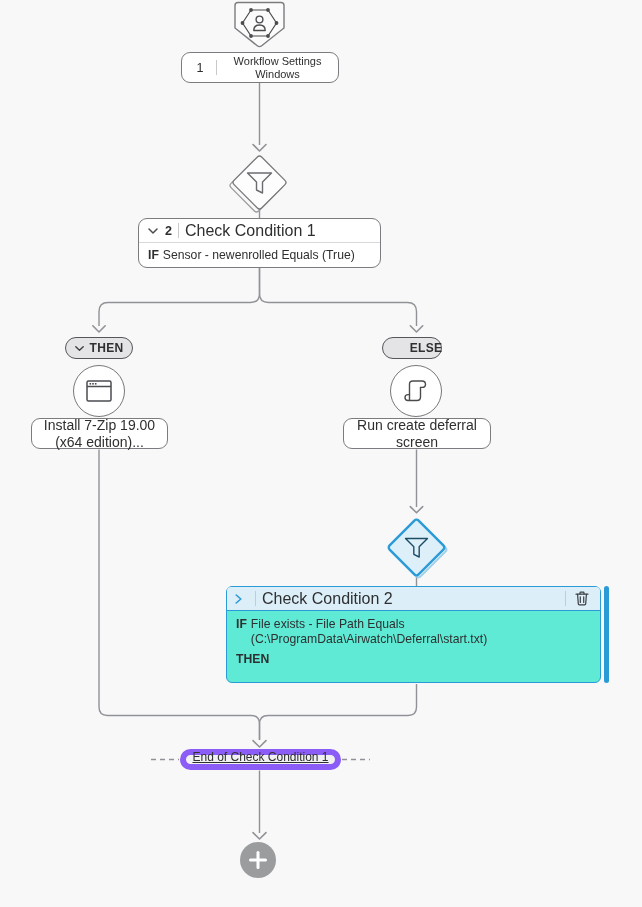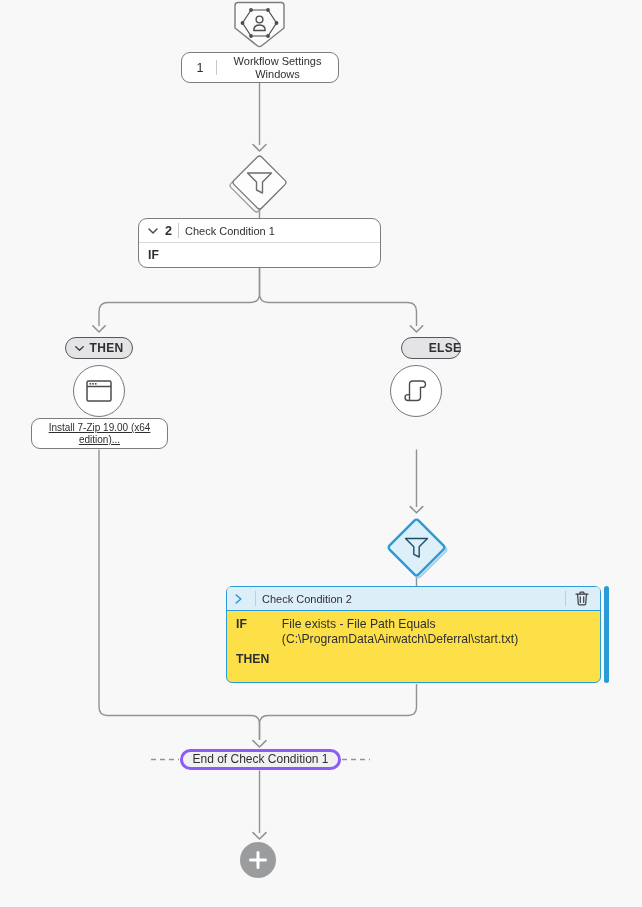--- a/index.html
+++ b/index.html
@@ -14,56 +14,56 @@
   .titlebox{display:flex;align-items:center;padding:0 6px 0 8px;}
   .stepnum{flex:0 0 20px;text-align:center;font-size:12.6px;font-weight:600;color:#2e2f31;}
   .vdiv{flex:0 0 1px;height:15px;background:#c9c9c9;margin:0 6px;}
   .vdiv.blue{background:#b9cfdb;}
   .node-title{flex:1;text-align:center;font-size:11px;line-height:1.18;color:#2e2f31;}
 
   
   .cond{display:flex;flex-direction:column;}
   .cond-head{display:flex;align-items:center;height:23px;padding:0 9px;border-bottom:1px solid #d8d8d8;}
   .cond-head .chev{margin-right:7px;}
-  .cond-title{font-size:11px;color:#2e2f31;white-space:nowrap;}
+  .cond-title{font-size:16px;color:#2e2f31;white-space:nowrap;}
   .cond-body{display:flex;align-items:center;flex:1;padding:0 9px;font-size:12.2px;white-space:nowrap;}
   .iflabel{font-weight:700;margin-right:4px;}
 
   
   .badge{position:absolute;display:flex;align-items:center;justify-content:center;gap:6px;
          height:22px;background:#e4e4e6;border:1px solid #55565a;border-radius:11px;
          font-size:12px;font-weight:600;letter-spacing:.3px;box-sizing:border-box;cursor:pointer;}
 
   
   .circle{position:absolute;width:52px;height:52px;border:1.3px solid #77787c;border-radius:50%;
           background:#fff;display:flex;align-items:center;justify-content:center;box-sizing:border-box;}
 
   .action-title{display:flex;align-items:center;justify-content:center;text-align:center;
-                font-size:10px;line-height:1.18;padding:0 6px;text-decoration:underline;}
-
-  
-  .cond2{position:absolute;left:226px;top:586px;width:375px;height:97px;background:#fde047;
+                font-size:14px;line-height:1.18;padding:0 6px;}
+
+  
+  .cond2{position:absolute;left:226px;top:586px;width:375px;height:97px;background:#5eead4;
          border:1.6px solid #2b9bd7;border-radius:6px;box-sizing:border-box;display:flex;flex-direction:column;}
   .cond2-head{display:flex;align-items:center;height:23px;padding:0 8px;background:#dceef8;
               border-bottom:1.6px solid #2b9bd7;border-radius:4px 4px 0 0;}
   .cond2-head .cond-title{margin-left:0;}
   .cond2-head .spacer{flex:1;}
   .trash-btn{width:20px;height:20px;display:flex;align-items:center;justify-content:center;
              background:none;border:none;padding:0;cursor:pointer;}
   .cond2-body{flex:1;padding:6px 9px 6px 9px;font-size:12.2px;line-height:1.24;}
   .crow{display:flex;}
   .crow + .crow{margin-top:5px;}
   .crow .lbl{font-weight:700;margin-right:4px;flex:0 0 auto;}
-  .crow .txt{flex:1;margin-left:31px;}
+  .crow .txt{flex:1;}
   .accent-bar{position:absolute;left:604px;top:586px;width:4.5px;height:97px;background:#2b9bd7;border-radius:2.5px;}
 
   
   .end-pill{position:absolute;left:180px;top:749px;width:161px;height:21px;background:#f1f1f1;
-            border:3px solid #8b5cf6;border-radius:11px;display:flex;align-items:flex-start;justify-content:center;
-            font-size:12px;box-sizing:border-box;}
+            border:6px solid #8b5cf6;border-radius:11px;display:flex;align-items:flex-end;justify-content:center;
+            font-size:12px;box-sizing:border-box;text-decoration:underline;}
 
   
   .plus-btn{position:absolute;left:240px;top:842px;width:36px;height:36px;border-radius:50%;
             background:#9b9c9e;border:none;display:flex;align-items:center;justify-content:center;
             cursor:pointer;padding:0;}
 
   .diamond{position:absolute;cursor:pointer;}
 </style>
 </head>
 <body>
@@ -129,31 +129,32 @@
     <div class="cond-head">
       <svg class="chev" width="10" height="6" viewBox="0 0 10 6">
         <polyline points="1,1 5,5 9,1" fill="none" stroke="#4b4c50" stroke-width="1.5" stroke-linecap="round" stroke-linejoin="round"></polyline>
       </svg>
       <span class="stepnum" style="flex:0 0 auto;">2</span>
       <span class="vdiv"></span>
       <span class="cond-title">Check Condition 1</span>
     </div>
     <div class="cond-body">
       <span class="iflabel">IF</span>
+      <span>Sensor - newenrolled Equals (True)</span>
     </div>
   </div>
 
   <div class="badge" style="left:65px;top:337px;width:68px;">
     <svg width="9" height="5" viewBox="0 0 9 5">
       <polyline points="0.8,0.8 4.5,4.2 8.2,0.8" fill="none" stroke="#3e3f43" stroke-width="1.4" stroke-linecap="round" stroke-linejoin="round"></polyline>
     </svg>
     <span>THEN</span>
   </div>
 
-  <div class="badge" style="left:401px;top:337px;width:60px;gap:28px;">
+  <div class="badge" style="left:382px;top:337px;width:60px;gap:28px;">
     <svg width="9" height="5" viewBox="0 0 9 5">
       <polyline points="0.8,0.8 4.5,4.2 8.2,0.8" fill="none" stroke="#3e3f43" stroke-width="1.4" stroke-linecap="round" stroke-linejoin="round"></polyline>
     </svg>
     <span>ELSE</span>
   </div>
 
   <div class="circle" style="left:73px;top:365px;">
     <svg width="28" height="24" viewBox="0 0 28 24">
       <rect x="2" y="2" width="24" height="20" rx="1.5" fill="none" stroke="#4b4c50" stroke-width="1.5"></rect>
       <line x1="2" y1="7.5" x2="26" y2="7.5" stroke="#4b4c50" stroke-width="1.5"></line>
@@ -171,20 +172,23 @@
         <path d="M6.5,21 V5 Q6.5,2 10,2 H19 Q22.5,2 22.5,5.2 Q22.5,8.4 19,8.4 H17.5"></path>
         <path d="M17.5,8.4 V18 Q17.5,21.5 14,21.5 H5 Q2,21.5 2,18.5 Q2,15.6 5,15.6 H6.5"></path>
       </g>
     </svg>
   </div>
 
   <div class="nodebox action-title" style="left:31px;top:418px;width:137px;height:31px;">
     <span>Install 7-Zip 19.00 (x64 edition)...</span>
   </div>
 
+  <div class="nodebox action-title" style="left:343px;top:418px;width:148px;height:31px;">
+    <span>Run create deferral screen</span>
+  </div>
 
   <div class="diamond" style="left:384px;top:515px;width:65px;height:65px;">
     <svg width="65" height="65" viewBox="0 0 65 65">
       <g transform="translate(32.5,32.5)">
         <rect x="-20.5" y="-20.5" width="41" height="41" rx="3" transform="translate(2,2) rotate(45)" fill="none" stroke="#9fd0ea" stroke-width="2"></rect>
         <rect x="-20.5" y="-20.5" width="41" height="41" rx="3" transform="rotate(45)" fill="#ddeff8" stroke="#2b9bd7" stroke-width="2.4"></rect>
         <path d="M-11,-9 L11,-9 L2.7,-0.7 L2.7,9.5 L-2.7,6.8 L-2.7,-0.7 Z" fill="none" stroke="#1d4e68" stroke-width="1.4" stroke-linejoin="round"></path>
       </g>
     </svg>
   </div>

